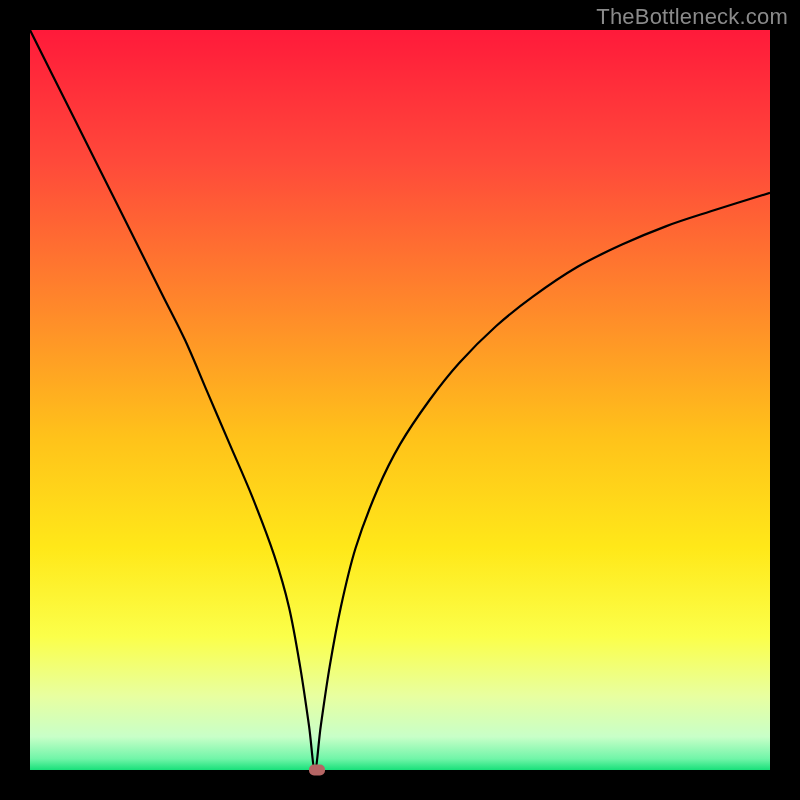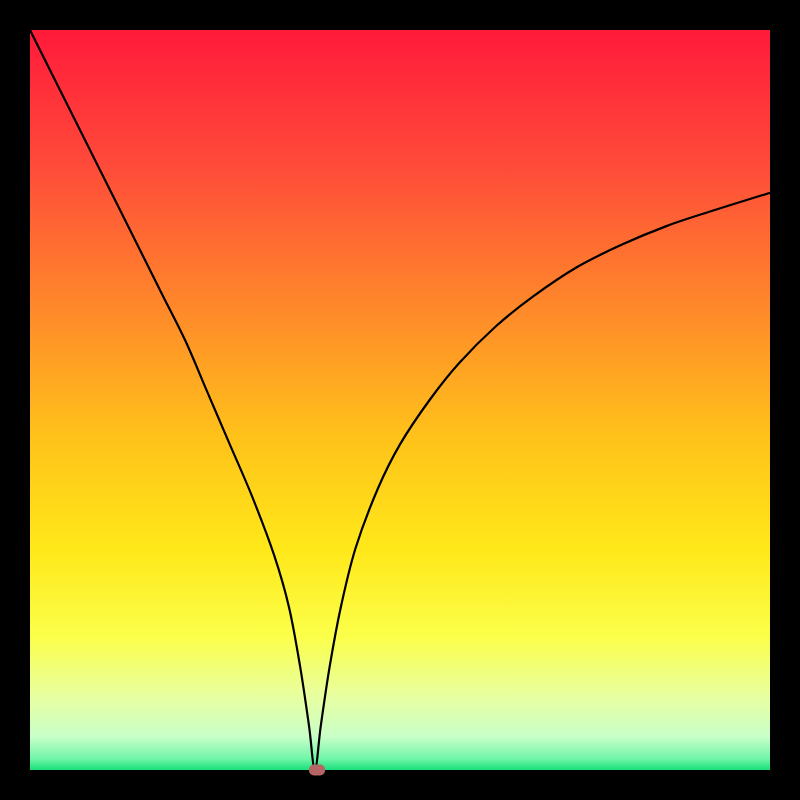--- a/index.html
+++ b/index.html
@@ -81,14 +81,15 @@
     </svg>
 
     <svg class="curve-layer" viewBox="0 0 100 100" preserveAspectRatio="none">
       <path fill="none" stroke="#000000" stroke-width="2.2" vector-effect="non-scaling-stroke" d="M 0 0 C 0.5 1, 2 4, 3 6 C 4 8, 5 10, 6 12 C 7 14, 8 16, 9 18 C 10 20, 11 22, 12 24 C 13 26, 14 28, 15 30 C 16 32, 17 34, 18 36 C 19 38, 20 39.83333333333334, 21 42.00000000000001 C 22 44.16666666666667, 23 46.66666666666667, 24 49 C 25 51.33333333333333, 26 53.666666666666664, 27 56 C 28 58.333333333333336, 29 60.5, 30 63 C 31 65.5, 32.166666666666664 68.5, 33 71 C 33.833333333333336 73.5, 34.416666666666664 75.5, 35 78 C 35.583333333333336 80.5, 36.05 83.33333333333333, 36.5 86 C 36.95 88.66666666666667, 37.36666666666667 91.66666666666667, 37.7 94 C 38.03333333333334 96.33333333333333, 38.233333333333334 100, 38.5 100 C 38.766666666666666 100, 38.96666666666666 96.33333333333333, 39.3 94 C 39.63333333333333 91.66666666666667, 40.05 88.66666666666667, 40.5 86 C 40.95 83.33333333333333, 41.416666666666664 80.66666666666667, 42 78 C 42.583333333333336 75.33333333333333, 43.166666666666664 72.66666666666667, 44 70 C 44.833333333333336 67.33333333333333, 46 64.33333333333333, 47 62 C 48 59.666666666666664, 48.833333333333336 58, 50 56 C 51.166666666666664 54, 52.66666666666667 51.833333333333336, 54 50 C 55.33333333333333 48.166666666666664, 56.49999999999999 46.66666666666666, 57.99999999999999 44.99999999999999 C 59.49999999999999 43.33333333333333, 61.33333333333333 41.5, 63 40 C 64.66666666666667 38.5, 66.16666666666667 37.333333333333336, 68 36 C 69.83333333333333 34.666666666666664, 72 33.166666666666664, 74 32 C 76 30.833333333333332, 78 29.916666666666668, 80 29 C 82 28.083333333333332, 84 27.25, 86 26.5 C 88 25.75, 89.66666666666667 25.25, 92 24.5 C 94.33333333333333 23.75, 98.66666666666667 22.416666666666668, 100 22"></path>
     </svg>
 
     <div class="marker" style="left: 38.8%; top: 100%; background: rgb(181, 101, 100);"></div>
 
   </div>
 
+  <div class="watermark">TheBottleneck.com</div>
 
 </div>
 
 </body></html>

